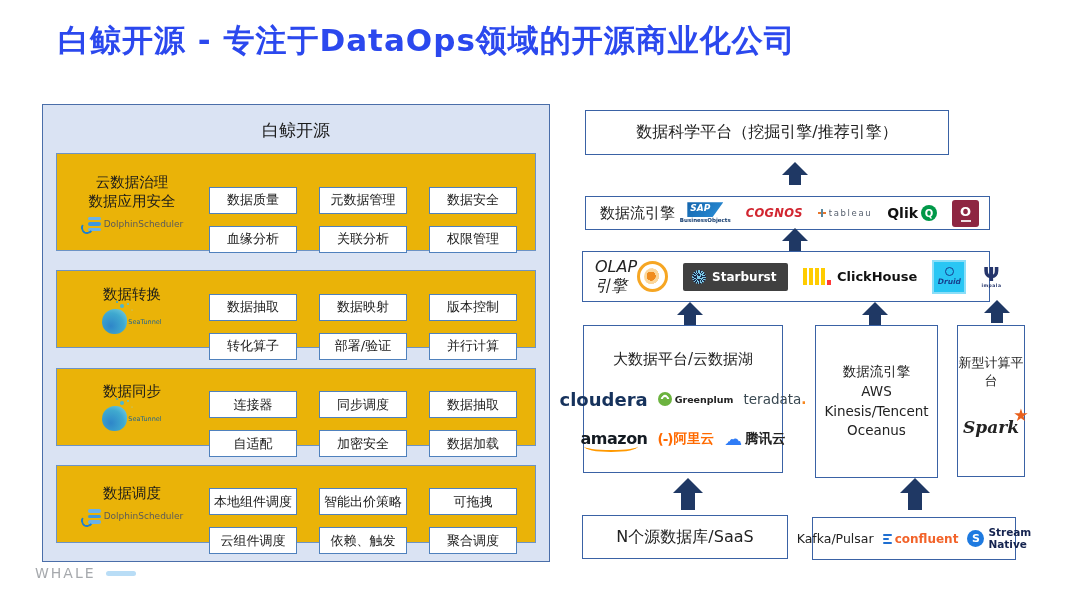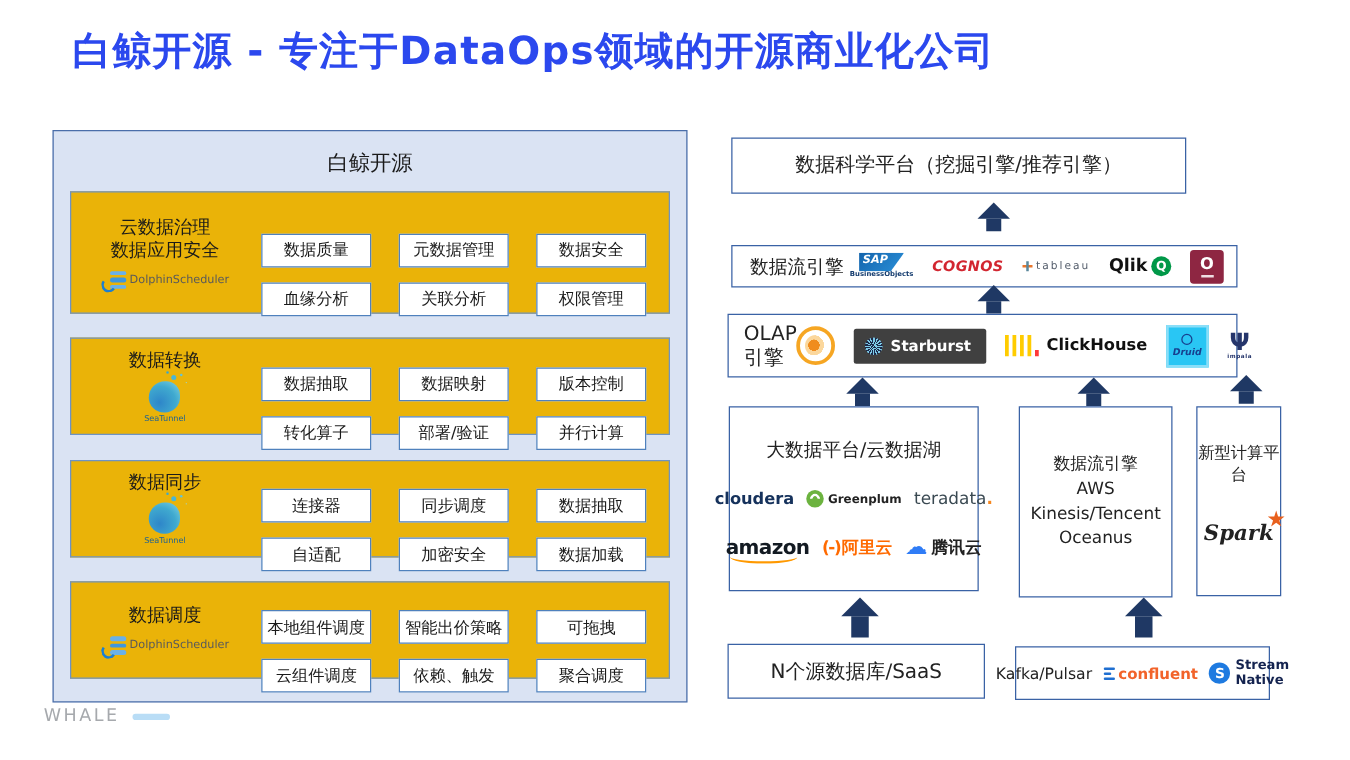--- a/index.html
+++ b/index.html
@@ -66,39 +66,39 @@
   .ds-icon{position:relative;display:flex;flex-direction:column;gap:2px;padding-left:7px;}
   .ds-icon i{display:block;width:13px;height:3.5px;border-radius:2px;background:#6ab1e8;}
   .ds-icon i:nth-child(2){background:#3e97dd;}
   .ds-icon::before{
     content:"";position:absolute;left:0;bottom:-3px;width:8px;height:8px;
     border:2.5px solid #1c7fd0;border-top-color:transparent;border-right-color:transparent;
     border-radius:50%;transform:rotate(-10deg);
   }
   .ds-text{font-size:9px;color:#5a5a5a;}
   
-  .st-logo{display:flex;flex-direction:column;align-items:center;gap:1px;}
+  .st-logo{display:flex;flex-direction:row;align-items:center;gap:1px;}
   .st-icon{
     width:25px;height:25px;border-radius:54% 46% 50% 50%;position:relative;
     background:radial-gradient(circle at 35% 68%,#2e86c9,#3fa9cf 55%,#7fd4e2);
   }
   .st-icon::after{
     content:"";position:absolute;width:4px;height:4px;border-radius:50%;background:#49b6d6;
     top:-5px;right:3px;
     box-shadow:6px -2px 0 -1px #5ec4dd,-5px -4px 0 -1px #3aa7cf,10px 4px 0 -1.5px #8ed8e8,-10px 2px 0 -2px #9adbe8;
   }
   .st-text{font-size:6.5px;color:#23648f;}
   
   .rbox{position:absolute;background:#fff;border:1.5px solid var(--box-border);}
   .box-datascience{left:585px;top:110px;width:364px;height:45px;display:flex;align-items:center;justify-content:center;font-size:16px;}
   .box-display{left:585px;top:196px;width:405px;height:34px;display:flex;align-items:center;padding:0 10px 0 14px;}
   .box-display .row-label{font-size:15px;margin-right:auto;}
   .logo-row{display:flex;align-items:center;gap:15px;}
   .box-olap{left:582px;top:251px;width:408px;height:51px;display:flex;align-items:center;padding:0 6px 0 12px;}
-  .box-olap .row-label{font-size:16px;margin-right:auto;}
+  .box-olap .row-label{font-size:16px;margin-right:auto;font-style:italic;}
   .box-bigdata{left:583px;top:325px;width:200px;height:148px;display:flex;flex-direction:column;align-items:center;justify-content:space-evenly;padding:4px 6px;}
   .box-bigdata .bd-title{font-size:15px;}
   .bd-row{display:flex;align-items:center;justify-content:center;gap:10px;width:100%;}
   .box-stream{left:815px;top:325px;width:123px;height:153px;display:flex;flex-direction:column;align-items:center;justify-content:center;text-align:center;font-size:13.5px;line-height:1.45;padding:4px;}
   .box-newcompute{left:957px;top:325px;width:68px;height:152px;display:flex;flex-direction:column;align-items:center;padding-top:28px;gap:26px;text-align:center;font-size:13px;line-height:1.4;}
   .box-sources{left:582px;top:515px;width:206px;height:44px;display:flex;align-items:center;justify-content:center;font-size:16px;}
   .box-kafka{left:812px;top:517px;width:204px;height:43px;display:flex;align-items:center;justify-content:center;gap:9px;font-size:12.5px;}
   
   .arrow{position:absolute;display:flex;flex-direction:column;align-items:center;}
   .arrow .head{width:0;height:0;border-left:13px solid transparent;border-right:13px solid transparent;border-bottom:13px solid var(--navy);}
@@ -125,21 +125,21 @@
   .ch{display:flex;align-items:center;gap:6px;}
   .ch-bars{display:flex;align-items:flex-end;gap:2.5px;}
   .ch-bars i{width:3.5px;height:17px;background:#ffcc00;}
   .ch-bars i.red{height:5px;background:#ff3939;}
   .ch-text{font-size:13px;font-weight:600;color:#111;}
   .druid{width:34px;height:34px;background:#29c6f4;border:2px solid #8adef8;display:flex;flex-direction:column;align-items:center;justify-content:center;color:#17408f;gap:1px;}
   .druid::before{content:"";width:7px;height:7px;border-radius:50%;border:1.5px solid #17408f;}
   .druid-text{font-size:7.5px;font-weight:700;font-style:italic;}
   .impala{display:flex;flex-direction:column;align-items:center;color:#25356b;font-size:19px;line-height:1;font-weight:600;}
   .impala-sub{font-size:4.5px;color:#25356b;letter-spacing:.5px;}
-  .cloudera{font-weight:700;font-size:13px;color:#16325c;}
+  .cloudera{font-weight:700;font-size:18px;color:#16325c;}
   .gp{display:flex;align-items:center;gap:3px;font-size:9.5px;font-weight:700;color:#222;}
   .gp-ico{width:14px;height:14px;border-radius:50%;background:#6cb33f;position:relative;}
   .gp-ico::after{content:"";position:absolute;inset:3px;border-radius:50%;border:2px solid #fff;border-left-color:transparent;border-bottom-color:transparent;transform:rotate(-45deg);}
   .td{font-size:13.5px;color:#394851;display:flex;align-items:baseline;}
   .td-dot{color:#f6871f;font-weight:800;}
   .amz{position:relative;font-weight:800;font-size:16px;color:#131a22;letter-spacing:-.5px;}
   .amz::after{content:"";position:absolute;left:3px;right:10px;bottom:-4px;height:9px;border-bottom:2.5px solid #ff9900;border-radius:50%;}
   .ali{display:flex;align-items:center;gap:1px;color:#ff6a00;font-weight:700;font-size:13.5px;white-space:nowrap;}
   .ali-prefix{font-weight:800;letter-spacing:-1px;}
   .tc{display:flex;align-items:center;gap:3px;font-size:13.5px;color:#222;font-weight:600;white-space:nowrap;}

